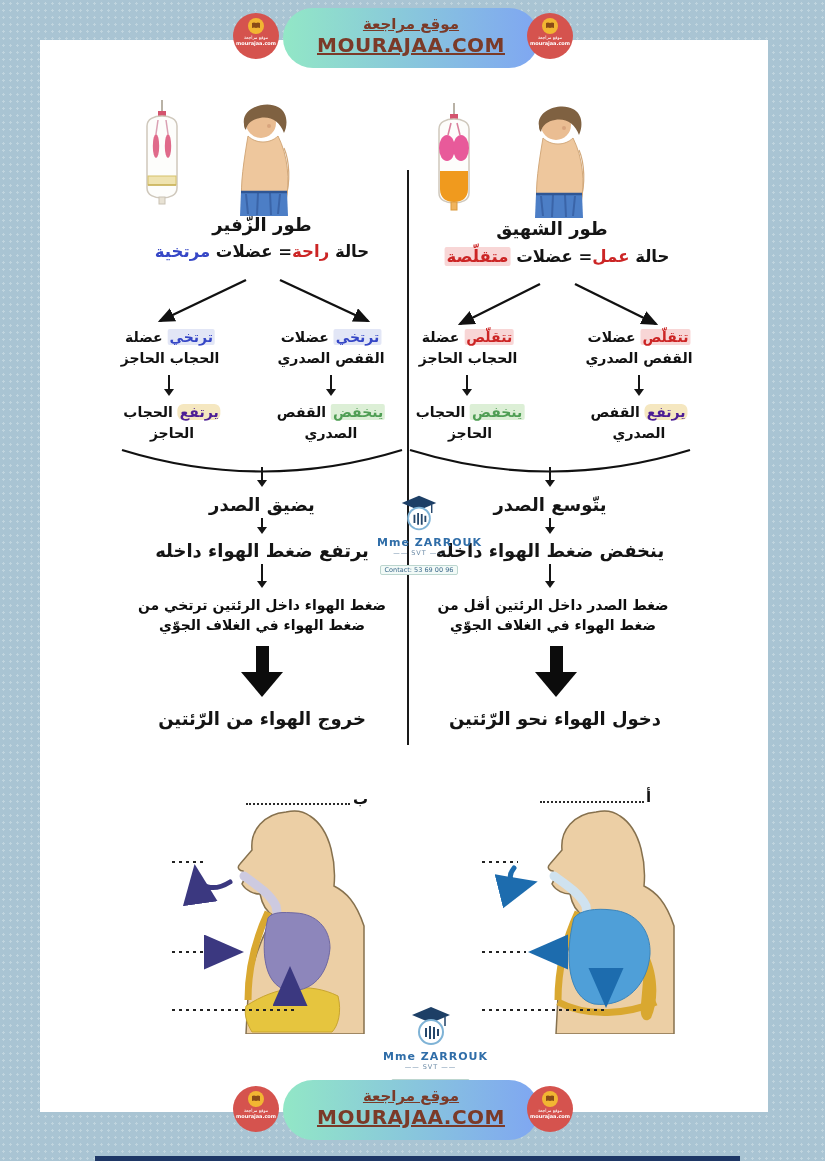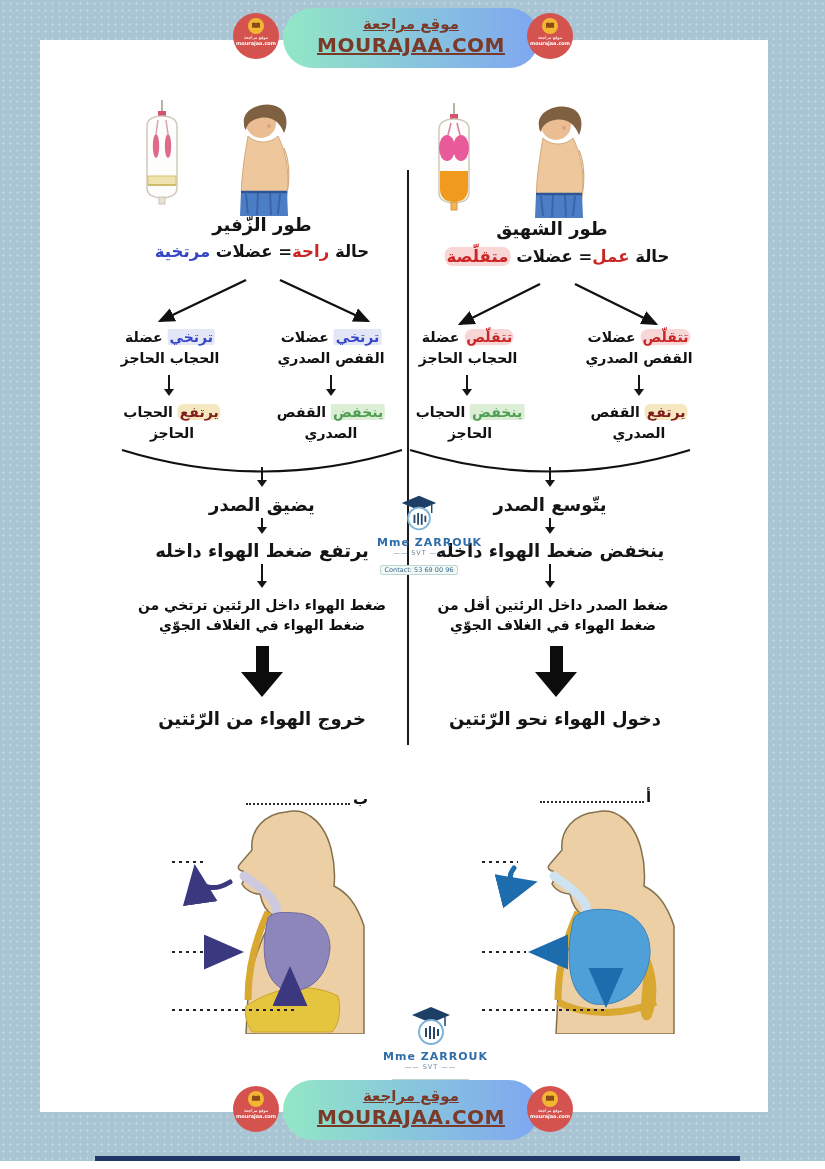--- a/index.html
+++ b/index.html
@@ -25,26 +25,26 @@
   .badge-en{font-size:5px;line-height:6px;font-weight:700;}
   .navybar{background:#1e3766;}
 
   
   .title{font-size:18px;font-weight:700;color:#141414;white-space:nowrap;}
   .state{font-size:16.5px;font-weight:700;color:#141414;white-space:nowrap;}
   .node{font-size:14px;font-weight:700;color:#111;line-height:1.5;white-space:nowrap;}
   .step{font-size:18px;font-weight:700;color:#141414;white-space:nowrap;}
   .cmp{font-size:14px;font-weight:700;color:#0d0d0d;line-height:1.45;white-space:nowrap;}
   .kw{padding:0 2px;border-radius:2px;}
-  .kw-red{color:#cc2525;background:#f8d6d6;border-radius:8px;}
+  .kw-red{color:#cc2525;background:#f8d6d6;}
   .kw-red-plain{color:#cc2525;margin-top:20px;}
   .kw-blue{color:#3647c6;background:#e2e6f6;}
   .kw-blue-plain{color:#3647c6;}
   .kw-green{color:#4f9e54;background:#dcefd6;}
-  .kw-gold{color:#7f1d1d;background:#f5e7c0;border-radius:6px;}
+  .kw-gold{color:#4c1d95;background:#f5e7c0;border-radius:6px;}
 
   
   .varrow{position:absolute;width:2px;background:#151515;}
   .varrow::after{content:"";position:absolute;left:-4px;bottom:-7px;
     border:5px solid transparent;border-top:7px solid #151515;}
   .big-arrow{position:absolute;transform:translateX(-50%);}
   .ba-stem{width:13px;height:26px;background:#0c0c0c;margin:0 auto;}
   .ba-head{width:0;height:0;border-left:21px solid transparent;border-right:21px solid transparent;border-top:25px solid #0c0c0c;}
 
   .divider{width:2px;background:#1a1a1a;}

